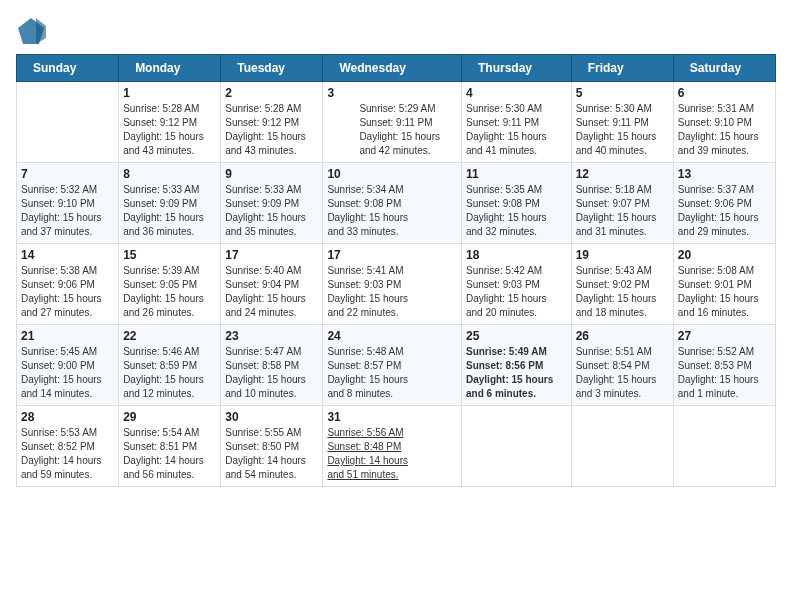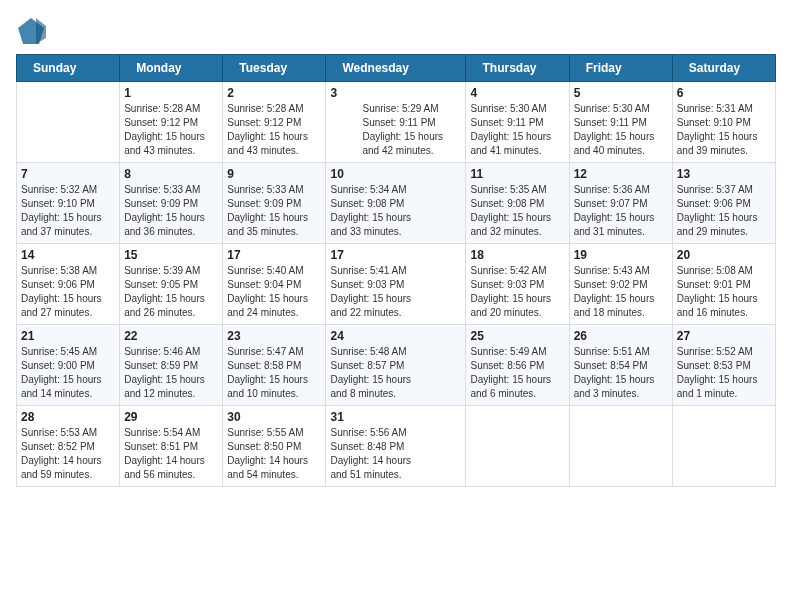--- a/index.html
+++ b/index.html
@@ -204,21 +204,21 @@
         </td>
         <td>
           <span class="day-number">11</span>
           <div class="day-info" style="white-space: pre-line;">Sunrise: 5:35 AM
 Sunset: 9:08 PM
 Daylight: 15 hours
 and 32 minutes.</div>
         </td>
         <td>
           <span class="day-number">12</span>
-          <div class="day-info" style="white-space: pre-line;">Sunrise: 5:36 AM
+          <div class="day-info" style="white-space: pre-line;">Sunrise: 5:18 AM
 Sunset: 9:07 PM
 Daylight: 15 hours
 and 31 minutes.</div>
         </td>
         <td>
           <span class="day-number">13</span>
           <div class="day-info" style="white-space: pre-line;">Sunrise: 5:37 AM
 Sunset: 9:06 PM
 Daylight: 15 hours
 and 29 minutes.</div>
@@ -299,21 +299,21 @@
         </td>
         <td>
           <span class="day-number">24</span>
           <div class="day-info" style="white-space: pre-line;">Sunrise: 5:48 AM
 Sunset: 8:57 PM
 Daylight: 15 hours
 and 8 minutes.</div>
         </td>
         <td>
           <span class="day-number">25</span>
-          <div class="day-info" style="white-space: pre-line;">Sunrise: 5:49 AM
+          <div class="day-info" style="white-space: pre-line; font-weight: bold;">Sunrise: 5:49 AM
 Sunset: 8:56 PM
 Daylight: 15 hours
 and 6 minutes.</div>
         </td>
         <td>
           <span class="day-number">26</span>
           <div class="day-info" style="white-space: pre-line;">Sunrise: 5:51 AM
 Sunset: 8:54 PM
 Daylight: 15 hours
 and 3 minutes.</div>
@@ -343,21 +343,21 @@
         </td>
         <td>
           <span class="day-number">30</span>
           <div class="day-info" style="white-space: pre-line;">Sunrise: 5:55 AM
 Sunset: 8:50 PM
 Daylight: 14 hours
 and 54 minutes.</div>
         </td>
         <td>
           <span class="day-number">31</span>
-          <div class="day-info" style="white-space: pre-line;">Sunrise: 5:56 AM
+          <div class="day-info" style="white-space: pre-line; text-decoration: underline;">Sunrise: 5:56 AM
 Sunset: 8:48 PM
 Daylight: 14 hours
 and 51 minutes.</div>
         </td>
         <td></td>
         <td></td>
         <td></td>
       </tr>
     </tbody>
 </table>

